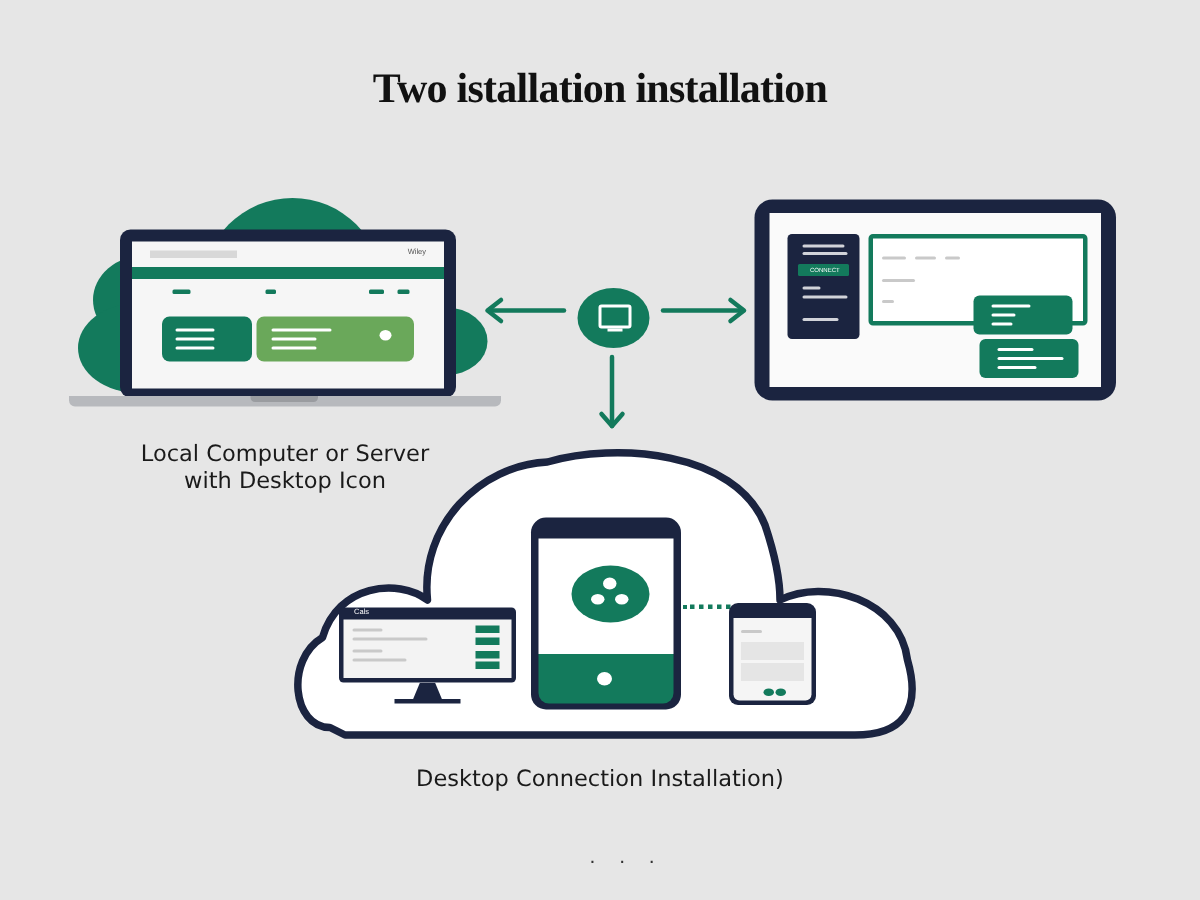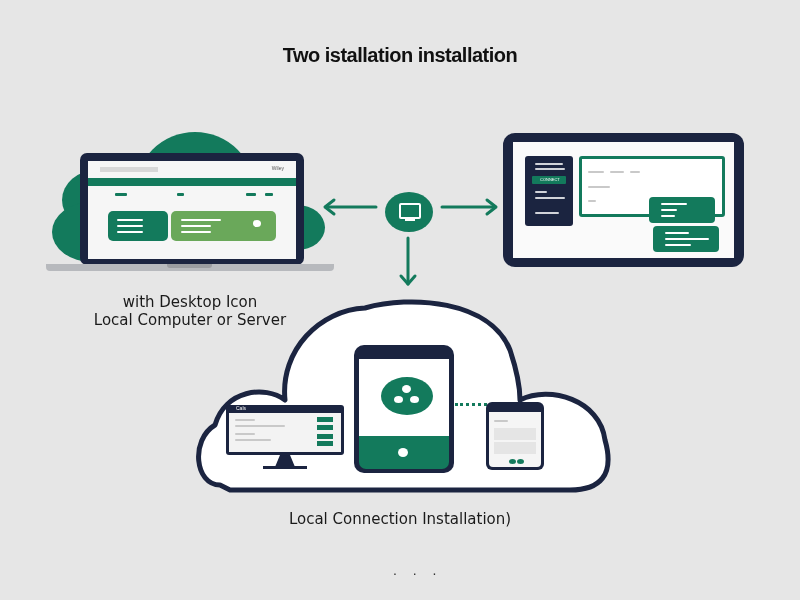--- a/index.html
+++ b/index.html
@@ -4,22 +4,22 @@
 <style>
   html, body { margin:0; padding:0; }
   body {
     width:800px; height:600px; overflow:hidden; position:relative;
     background:#e6e6e6;
     font-family:"Liberation Sans", sans-serif;
   }
   .abs { position:absolute; }
   .title {
     left:0; width:800px; top:44px; text-align:center;
-    font-size:20px; font-weight:bold; color:#111; letter-spacing:-0.5px;
-    font-family:Liberation Sans, sans-serif;
+    font-size:28px; font-weight:bold; color:#111; letter-spacing:-0.5px;
+    font-family:Liberation Serif, serif;
   }
   .label {
     text-align:center; color:#1a1a1a; font-size:15px; line-height:18px;
     font-family:"DejaVu Sans", sans-serif;
   }
   .green { background:#137a5c; }
   .navy { background:#1b2440; }
   .line-w { background:#ffffff; height:2px; border-radius:1px; position:absolute; }
   .line-g { background:#c9c9c9; height:2px; border-radius:1px; position:absolute; }
   .line-gr { background:#137a5c; height:3px; border-radius:1px; position:absolute; }
@@ -105,22 +105,22 @@
     </div>
     <div class="abs green" style="left:140px;top:84px;width:66px;height:26px;border-radius:4px;">
       <div class="line-w" style="left:12px;top:6px;width:24px;"></div>
       <div class="line-w" style="left:12px;top:12px;width:44px;"></div>
       <div class="line-w" style="left:12px;top:18px;width:26px;"></div>
     </div>
   </div>
 </div>
 
 <div class="abs label" style="left:40px;top:293px;width:300px;">
+  <div>Local Computer or Server</div>
   <div>with Desktop Icon</div>
-  <div>Local Computer or Server</div>
 </div>
 <div class="abs label" style="left:485px;top:287px;width:280px;">
 </div>
 
 <svg class="abs" style="left:190px;top:290px;" width="440" height="215" viewBox="0 0 440 215">
   <path d="M 30 195
            C 5 195, 0 150, 25 135
            C 35 100, 75 95, 95 110
            C 90 60, 130 20, 175 18
            C 220 5, 300 10, 320 60
@@ -162,15 +162,15 @@
 <div class="abs navy" style="left:486px;top:402px;width:58px;height:68px;border-radius:6px;">
   <div class="abs" style="left:3px;top:10px;width:52px;height:55px;background:#f5f5f5;border-radius:0 0 4px 4px;">
     <div class="line-g" style="left:5px;top:8px;width:14px;"></div>
     <div class="abs" style="left:5px;top:16px;width:42px;height:12px;background:#e5e5e5;"></div>
     <div class="abs" style="left:5px;top:30px;width:42px;height:12px;background:#e5e5e5;"></div>
     <div class="abs green" style="left:20px;top:47px;width:7px;height:5px;border-radius:50%;"></div>
     <div class="abs green" style="left:28px;top:47px;width:7px;height:5px;border-radius:50%;"></div>
   </div>
 </div>
 
-<div class="abs label" style="left:200px;top:510px;width:400px;">Local Connection Installation)</div>
+<div class="abs label" style="left:200px;top:510px;width:400px;">Desktop Connection Installation)</div>
 
 <div class="abs dots" style="left:393px;top:562px;">. . .</div>
 
 </body></html>

